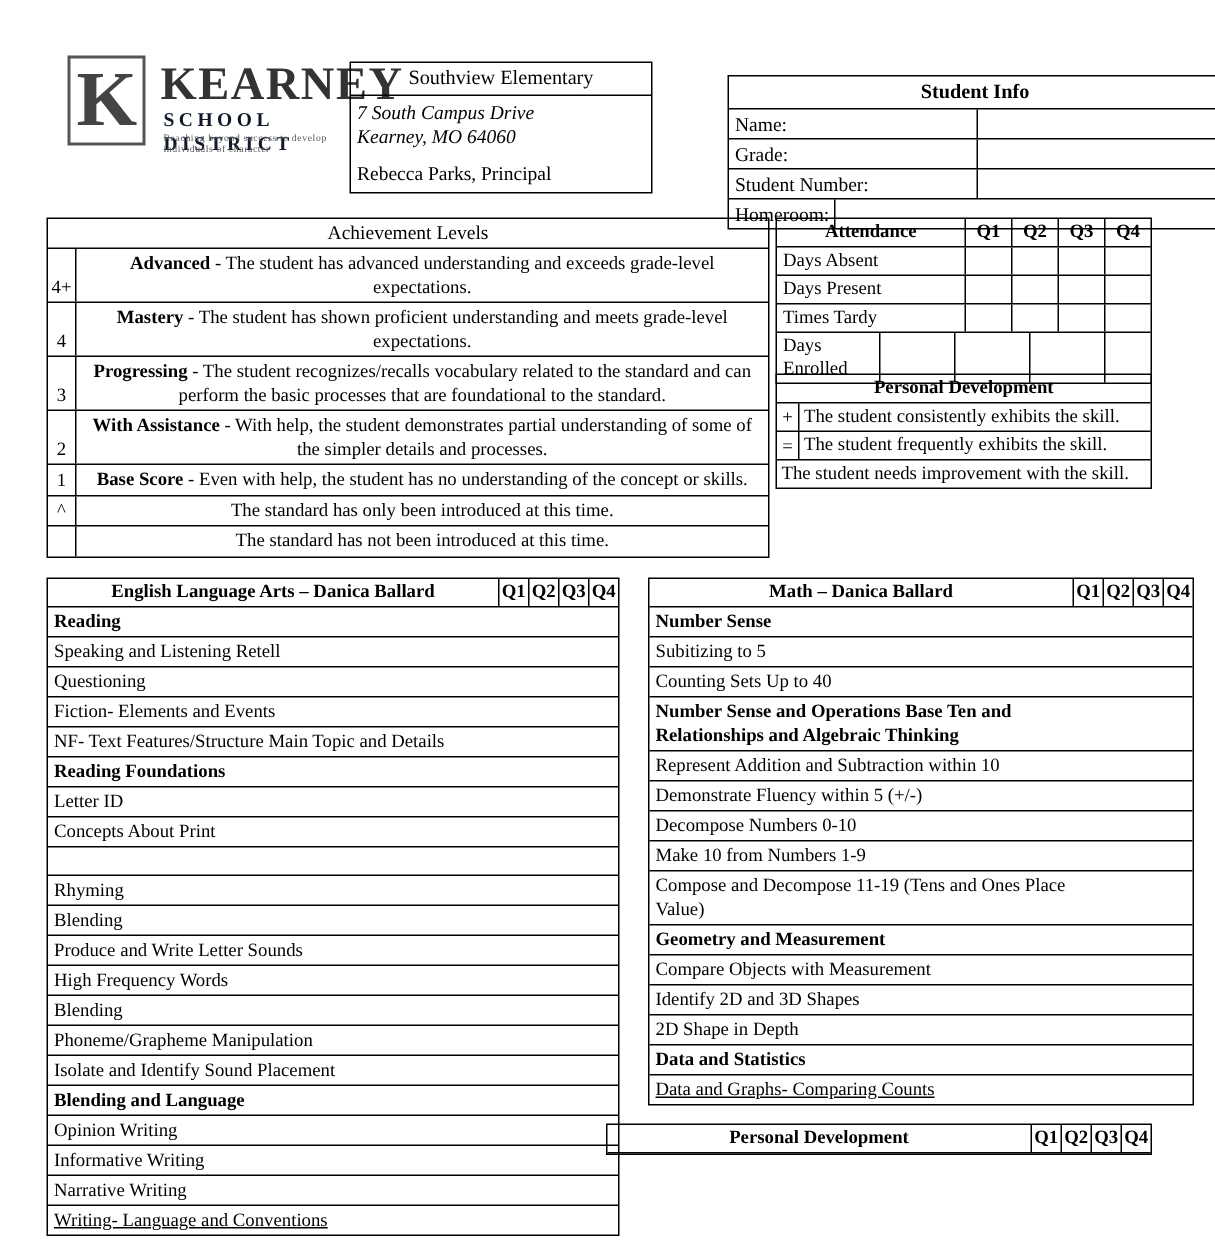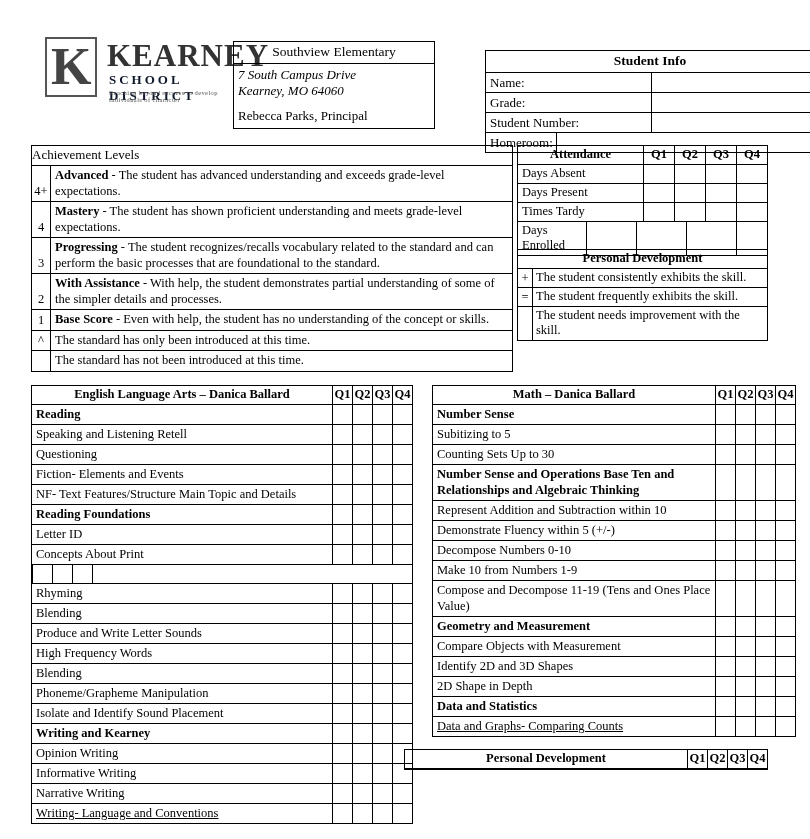--- a/index.html
+++ b/index.html
@@ -130,21 +130,21 @@
 
   
   .ach-box {
     position: absolute;
     left: 31px; top: 145px;
     width: 480px;
     border: 1px solid #000;
     font-size: 12.5px;
   }
   .ach-title {
-    text-align: left;
+    text-align: center;
     border-bottom: 1px solid #000;
     padding: 1px 0 2px;
     font-size: 13px;
   }
   .ach-row {
     display: flex;
     border-bottom: 1px solid #000;
   }
   .ach-row:last-child { border-bottom: none; }
   .ach-code {
@@ -155,20 +155,21 @@
     font-size: 12.5px;
     display: flex;
     align-items: flex-end;
     justify-content: center;
     padding-bottom: 2px;
   }
   .ach-text {
     padding: 2px 4px 2px 4px;
     line-height: 15.5px;
     flex: 1;
+    text-align: center;
   }
   .ach-text b { font-weight: bold; }
 
   
   .att-box {
     position: absolute;
     left: 517px; top: 145px;
     width: 249px;
     border: 1px solid #000;
     font-size: 12.5px;
@@ -216,21 +217,21 @@
   .pd-title {
     text-align: center;
     font-weight: bold;
     border-bottom: 1px solid #000;
     padding: 1px 0 2px;
   }
   .pd-row {
     display: flex;
     border-bottom: 1px solid #000;
   }
-  .pd-row:last-child { border-bottom: none; }
+  .pd-row:last-child { border-bottom: none; flex-direction: column; }
   .pd-sym {
     width: 14px;
     min-width: 14px;
     border-right: 1px solid #000;
     text-align: center;
     display: flex;
     align-items: center;
     justify-content: center;
   }
   .pd-text {
@@ -262,20 +263,21 @@
     width: 19px;
     min-width: 19px;
     border-left: 1px solid #000;
     text-align: center;
     padding: 1px 0 2px;
   }
   .sub-row {
     display: flex;
     border-bottom: 1px solid #000;
     min-height: 18px;
+    align-items: flex-end;
   }
   .sub-row:last-child { border-bottom: none; text-decoration: underline; }
   .sub-row .label {
     flex: 1;
     padding: 1px 2px 2px 4px;
     line-height: 16px;
   }
   .sub-row.bold .label { font-weight: bold; }
   .sub-row .cell {
     width: 19px;
@@ -538,21 +540,21 @@
           <div class="cell"></div>
         </div>
         <div class="sub-row">
           <div class="label">Isolate and Identify Sound Placement</div>
           <div class="cell"></div>
           <div class="cell"></div>
           <div class="cell"></div>
           <div class="cell"></div>
         </div>
         <div class="sub-row bold">
-          <div class="label">Writing and Kearney</div>
+          <div class="label">Blending and Language</div>
           <div class="cell"></div>
           <div class="cell"></div>
           <div class="cell"></div>
           <div class="cell"></div>
         </div>
         <div class="sub-row">
           <div class="label">Opinion Writing</div>
           <div class="cell"></div>
           <div class="cell"></div>
           <div class="cell"></div>
@@ -599,21 +601,21 @@
           <div class="cell"></div>
         </div>
         <div class="sub-row">
           <div class="label">Subitizing to 5</div>
           <div class="cell"></div>
           <div class="cell"></div>
           <div class="cell"></div>
           <div class="cell"></div>
         </div>
         <div class="sub-row">
-          <div class="label">Counting Sets Up to 30</div>
+          <div class="label">Counting Sets Up to 40</div>
           <div class="cell"></div>
           <div class="cell"></div>
           <div class="cell"></div>
           <div class="cell"></div>
         </div>
         <div class="sub-row bold">
           <div class="label">Number Sense and Operations Base Ten and Relationships and Algebraic Thinking</div>
           <div class="cell"></div>
           <div class="cell"></div>
           <div class="cell"></div>

